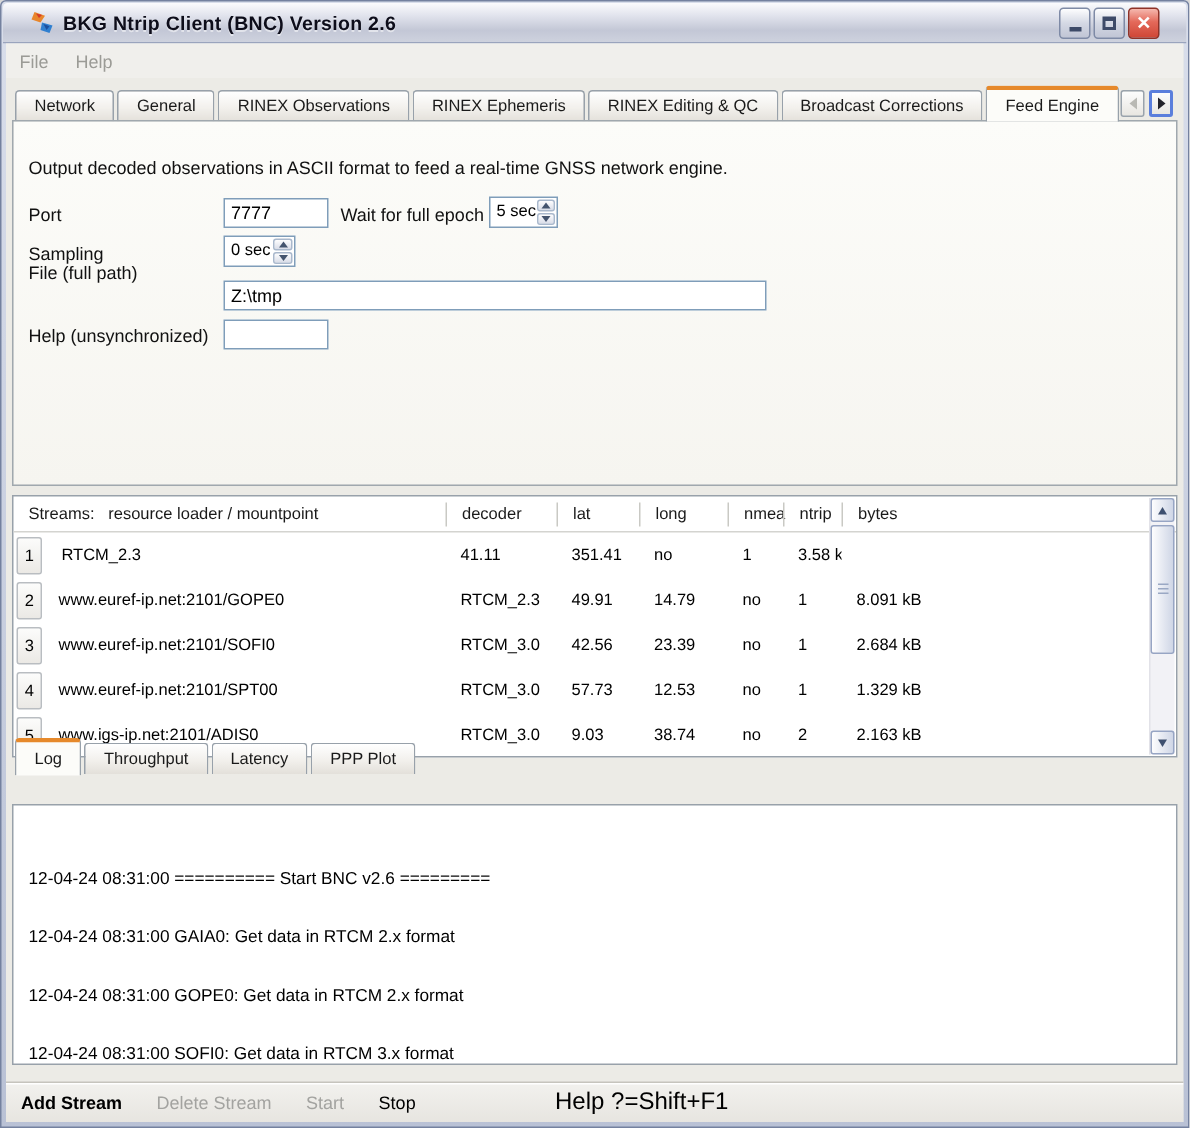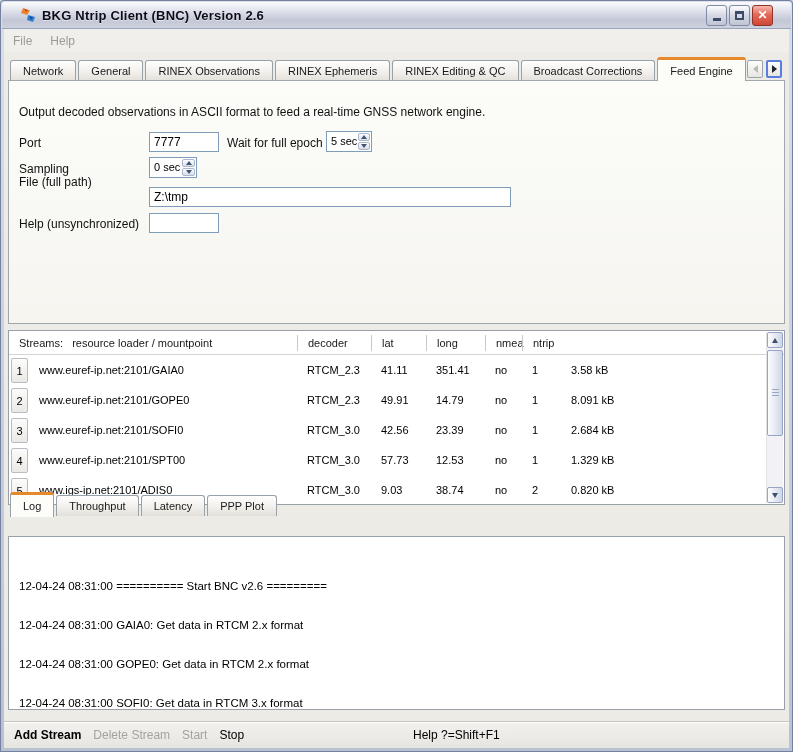--- a/index.html
+++ b/index.html
@@ -106,24 +106,24 @@
   
   .logtabbar { position:absolute; left:6px; top:462px; height:25px; display:flex; align-items:flex-end; z-index:2; }
   .logpanel { position:absolute; left:4px; top:507px; width:777px; height:174px;
     background:#fff; border:1px solid #98a1aa; z-index:1; overflow:hidden; }
   .logtext { padding:17px 0 0 10px; font-size:11.5px; line-height:13px; color:#000; white-space:pre; }
   
   .bottombar { position:absolute; left:0; right:0; bottom:0; height:27px;
     background:linear-gradient(180deg,#f2f1ee,#e7e5e0);
     border-top:1px solid #c6c4bd; box-shadow:inset 0 1px 0 #ffffff;
     display:flex; align-items:center; font-size:12px; }
-  .bbtn { margin-left:12px; color:#000; white-space:nowrap; }
+  .bbtn { margin-left:23px; color:#000; white-space:nowrap; }
   .bbtn.first { margin-left:10px;font-weight:bold; }
   .bbtn.disabled { color:#a3a3a0; }
-  .help-label { position:absolute; left:366px; font-size:12px; color:#000;margin-left:43px; }
+  .help-label { position:absolute; left:366px; font-size:16px; color:#000; }
 </style>
 </head>
 <body>
 
 <div class="window">
 
   <div class="titlebar">
     <svg class="app-icon" viewBox="0 0 17 17">
       <polygon points="3,1 10,3.5 7,8 1,6" fill="#e8862c"></polygon>
       <polygon points="4,2 8,3 6,5" fill="#d43a2a"></polygon>
@@ -207,25 +207,25 @@
     </div>
 
     <div class="stable">
       <div class="tgrid thead">
         <div class="hc first">Streams:   resource loader / mountpoint</div>
         <div class="hc">decoder</div>
         <div class="hc">lat</div>
         <div class="hc">long</div>
         <div class="hc">nmea</div>
         <div class="hc">ntrip</div>
+        <div class="hc">bytes</div>
       </div>
 
       <div class="tgrid trow">
         <div class="rownum">1</div>
-        <div class="cell mount">www.euref-ip.net:2101/GAIA0</div>
         <div class="cell">RTCM_2.3</div>
         <div class="cell">41.11</div>
         <div class="cell">351.41</div>
         <div class="cell">no</div>
         <div class="cell">1</div>
         <div class="cell">3.58 kB</div>
       </div>
       <div class="tgrid trow">
         <div class="rownum">2</div>
         <div class="cell mount">www.euref-ip.net:2101/GOPE0</div>
@@ -257,21 +257,21 @@
         <div class="cell">1.329 kB</div>
       </div>
       <div class="tgrid trow">
         <div class="rownum">5</div>
         <div class="cell mount">www.igs-ip.net:2101/ADIS0</div>
         <div class="cell">RTCM_3.0</div>
         <div class="cell">9.03</div>
         <div class="cell">38.74</div>
         <div class="cell">no</div>
         <div class="cell">2</div>
-        <div class="cell">0.820 kB</div>
+        <div class="cell">2.163 kB</div>
       </div>
 
       <div class="vscroll">
         <div class="sbtn up">
             <div class="sarr-up"></div>
           </div>
         <div class="sthumb">
             <div class="grip"></div>
           </div>
         <div class="sbtn down">

